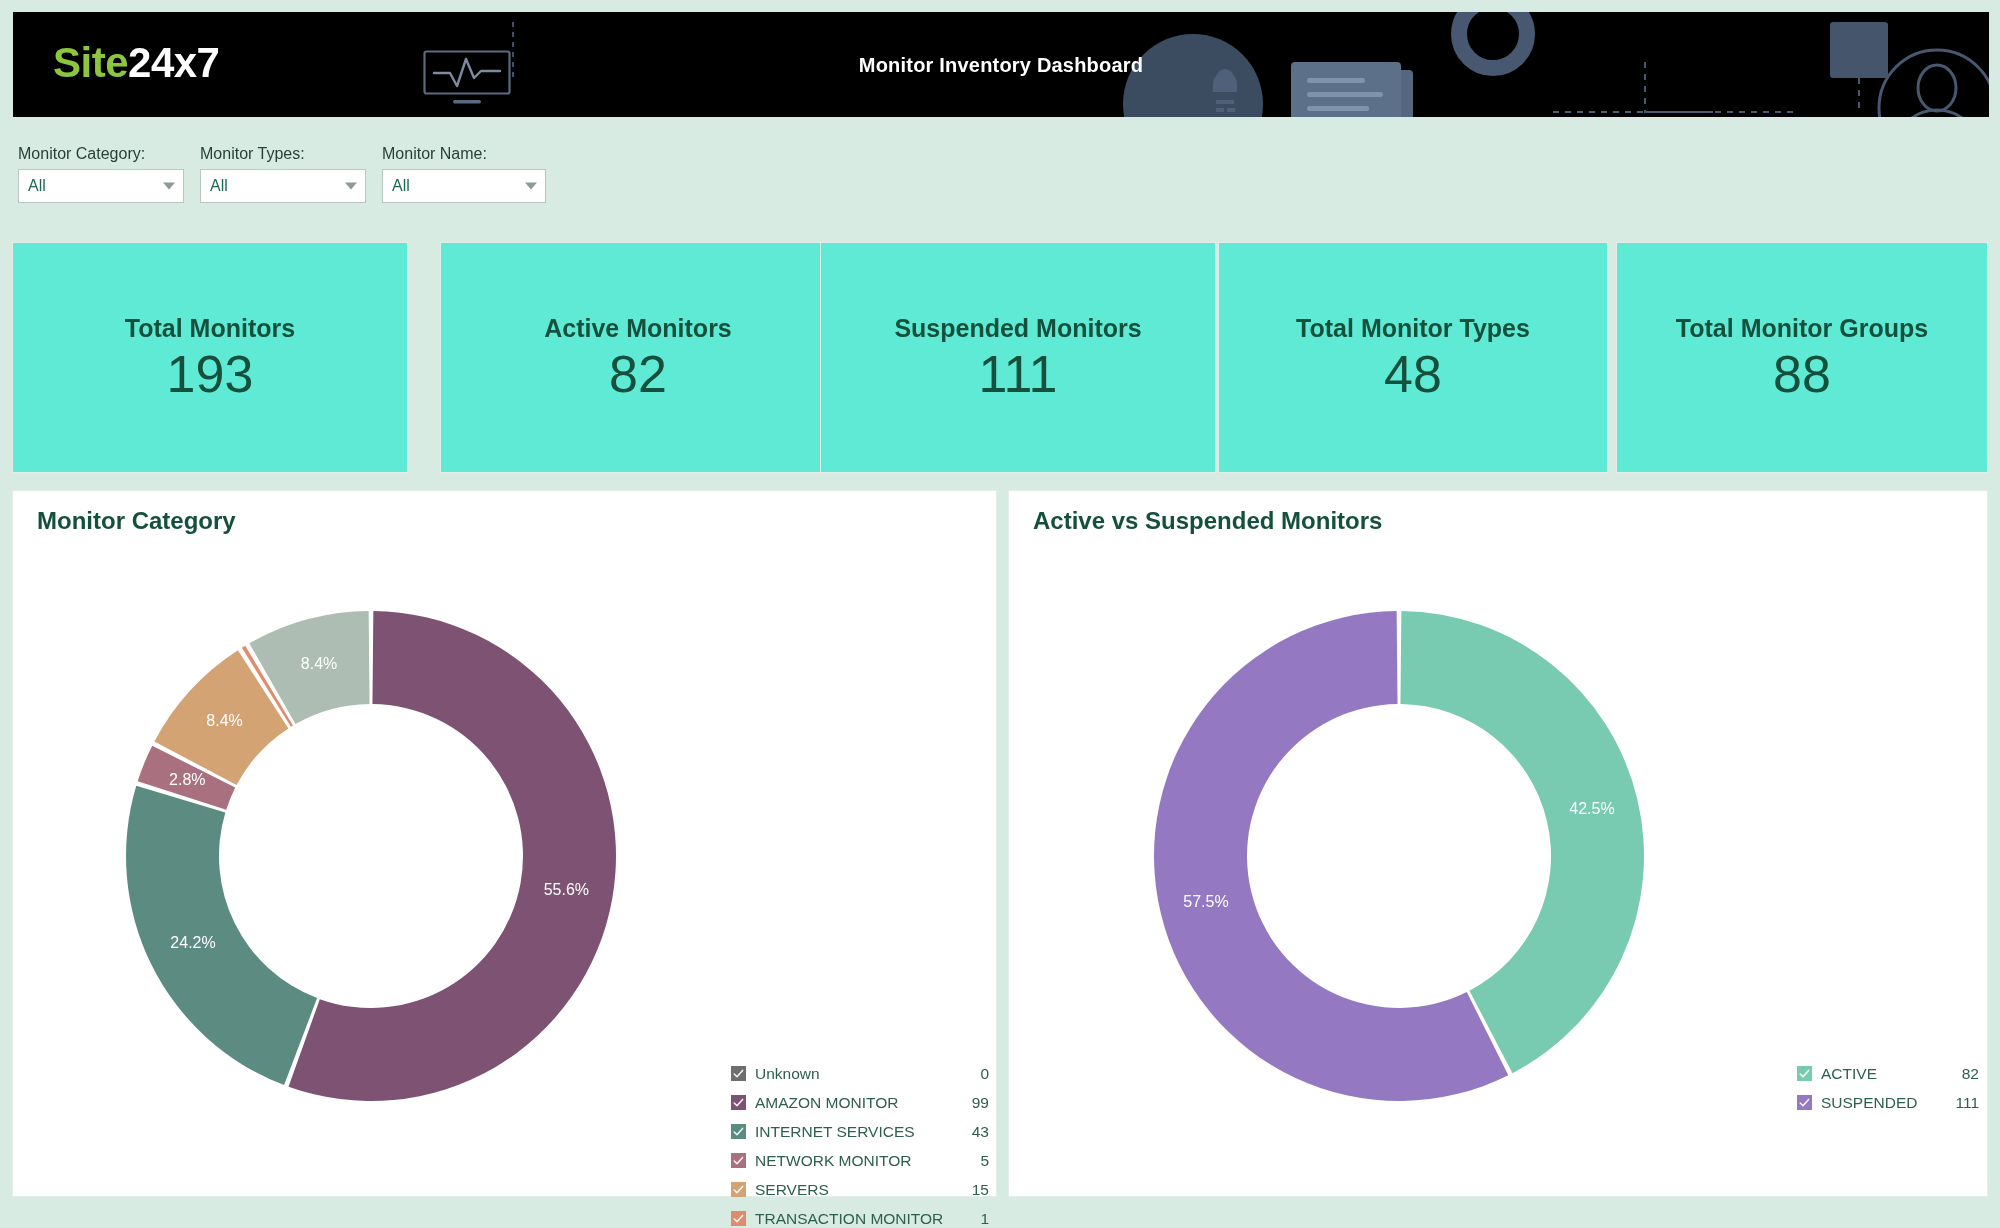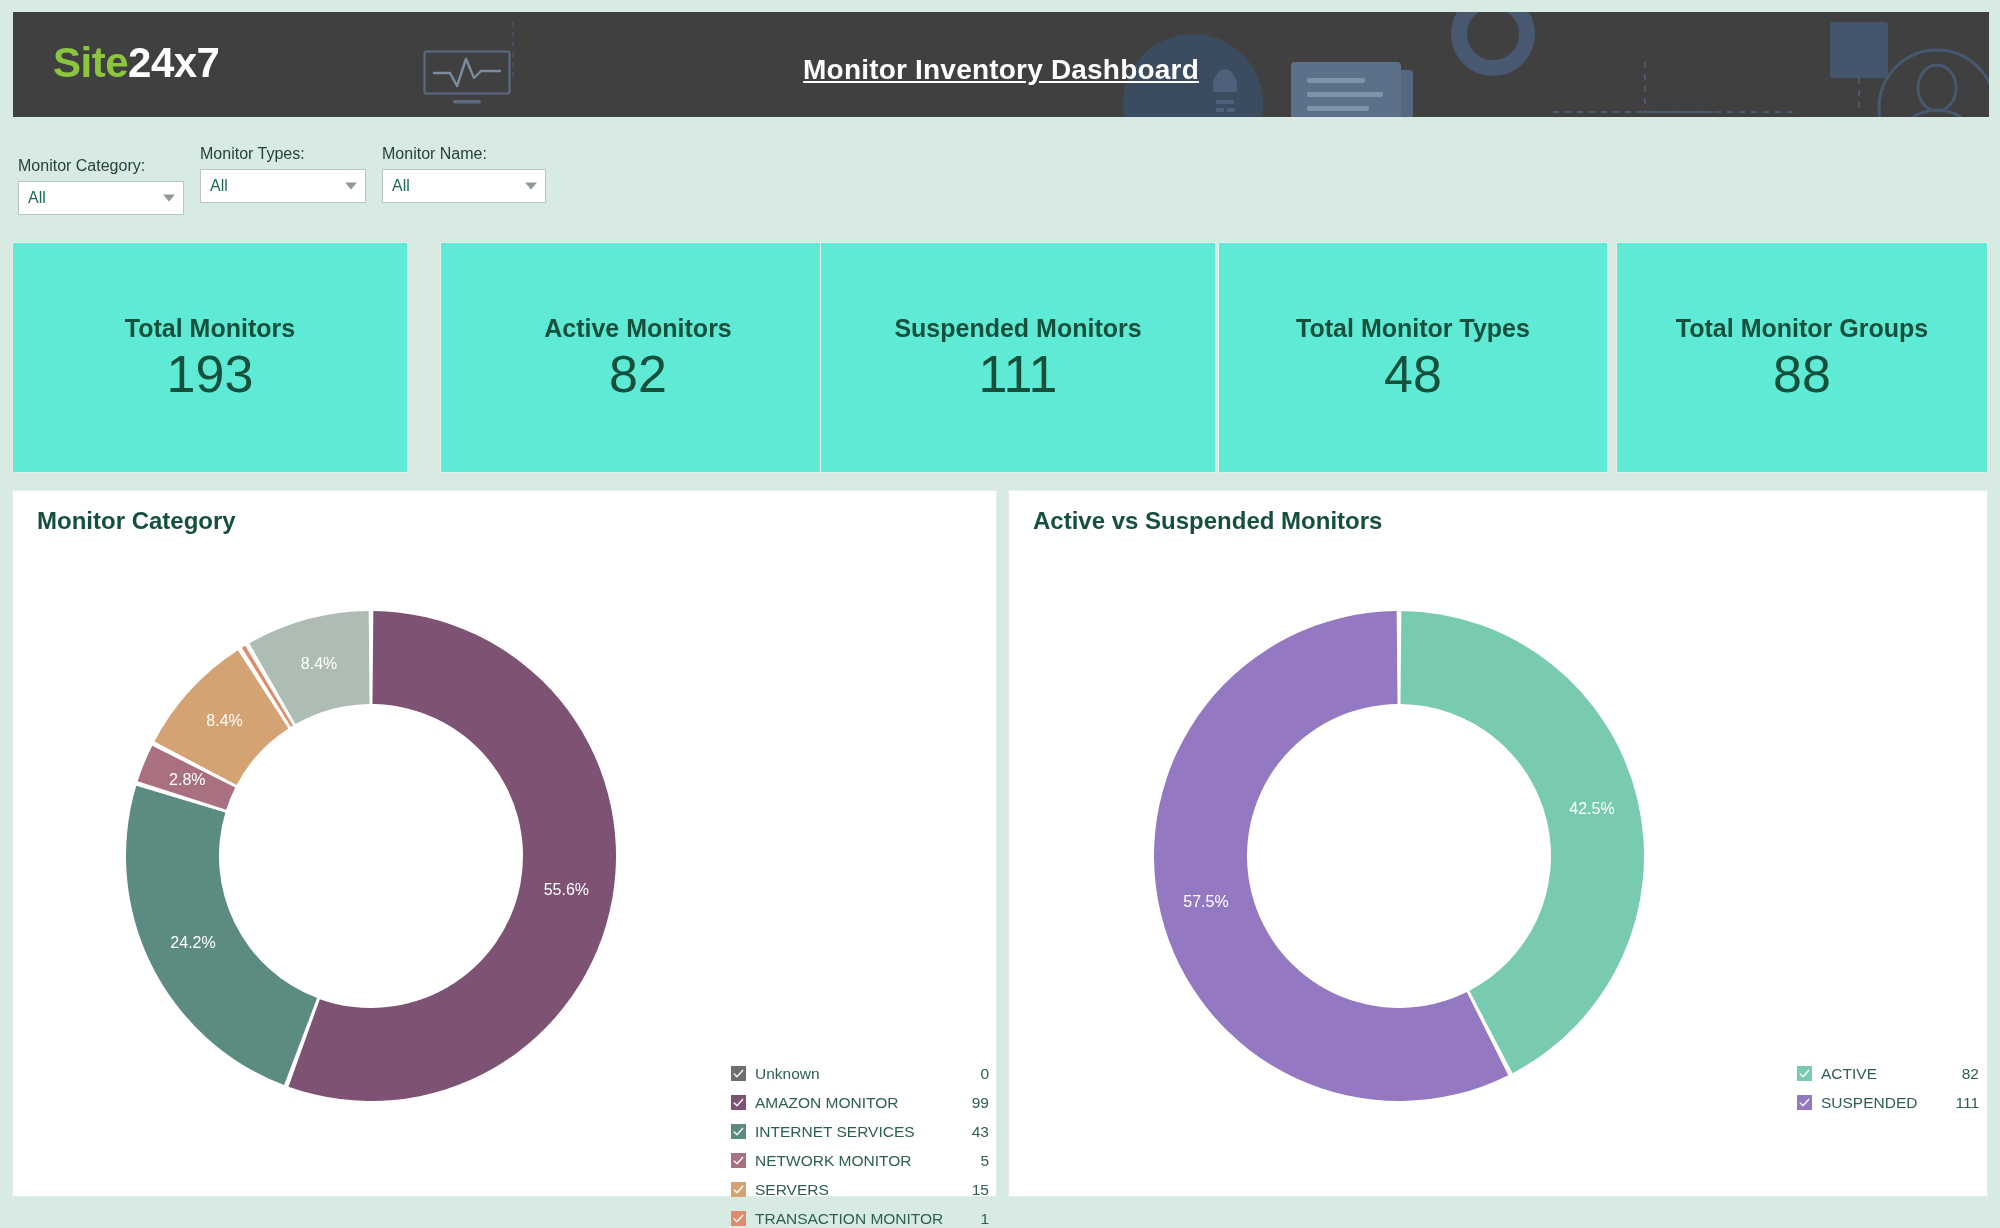--- a/index.html
+++ b/index.html
@@ -23,21 +23,21 @@
     background: #d8ebe2;
   }
 
   
   .header {
     position: absolute;
     left: 13px;
     top: 12px;
     width: 1976px;
     height: 105px;
-    background: #404040;
+    background: #000000;
     overflow: hidden;
   }
 
   .header-deco {
     position: absolute;
     inset: 0;
     pointer-events: none;
   }
 
   .logo {
@@ -60,25 +60,24 @@
     width: 88px;
     height: 56px;
   }
 
   .header-title {
     position: absolute;
     left: 0;
     right: 0;
     top: 42px;
     text-align: center;
-    font-size: 28px;
+    font-size: 20px;
     font-weight: bold;
     color: #ffffff;
     letter-spacing: 0.2px;
-    text-decoration: underline;
   }
 
   
   .filters {
     position: absolute;
     left: 0;
     top: 145px;
     height: 62px;
   }
   .filter {
@@ -246,21 +245,21 @@
       <rect x="1.5" y="1.5" width="85" height="42" rx="2" fill="none" stroke="#5b6a80" stroke-width="2.2"></rect>
       <polyline points="11,23 27,23 34,36 43,9 51,28 58,21 77,21" fill="none" stroke="#7d8b9f" stroke-width="2.4" stroke-linejoin="round" stroke-linecap="round"></polyline>
       <rect x="30" y="50" width="28" height="3.5" rx="1.7" fill="#5b6a80"></rect>
     </svg>
 
     <div class="header-title">Monitor Inventory Dashboard</div>
   </div>
 
   <div class="filters">
 
-    <div class="filter" style="left:18px; width:166px;margin-top:12px;">
+    <div class="filter" style="left:18px; width:166px;">
       <span class="filter-label">Monitor Category:</span>
       <div class="select-box">
         <span>All</span>
         <span class="select-arrow"></span>
       </div>
     </div>
 
     <div class="filter" style="left:200px; width:166px;">
       <span class="filter-label">Monitor Types:</span>
       <div class="select-box">

